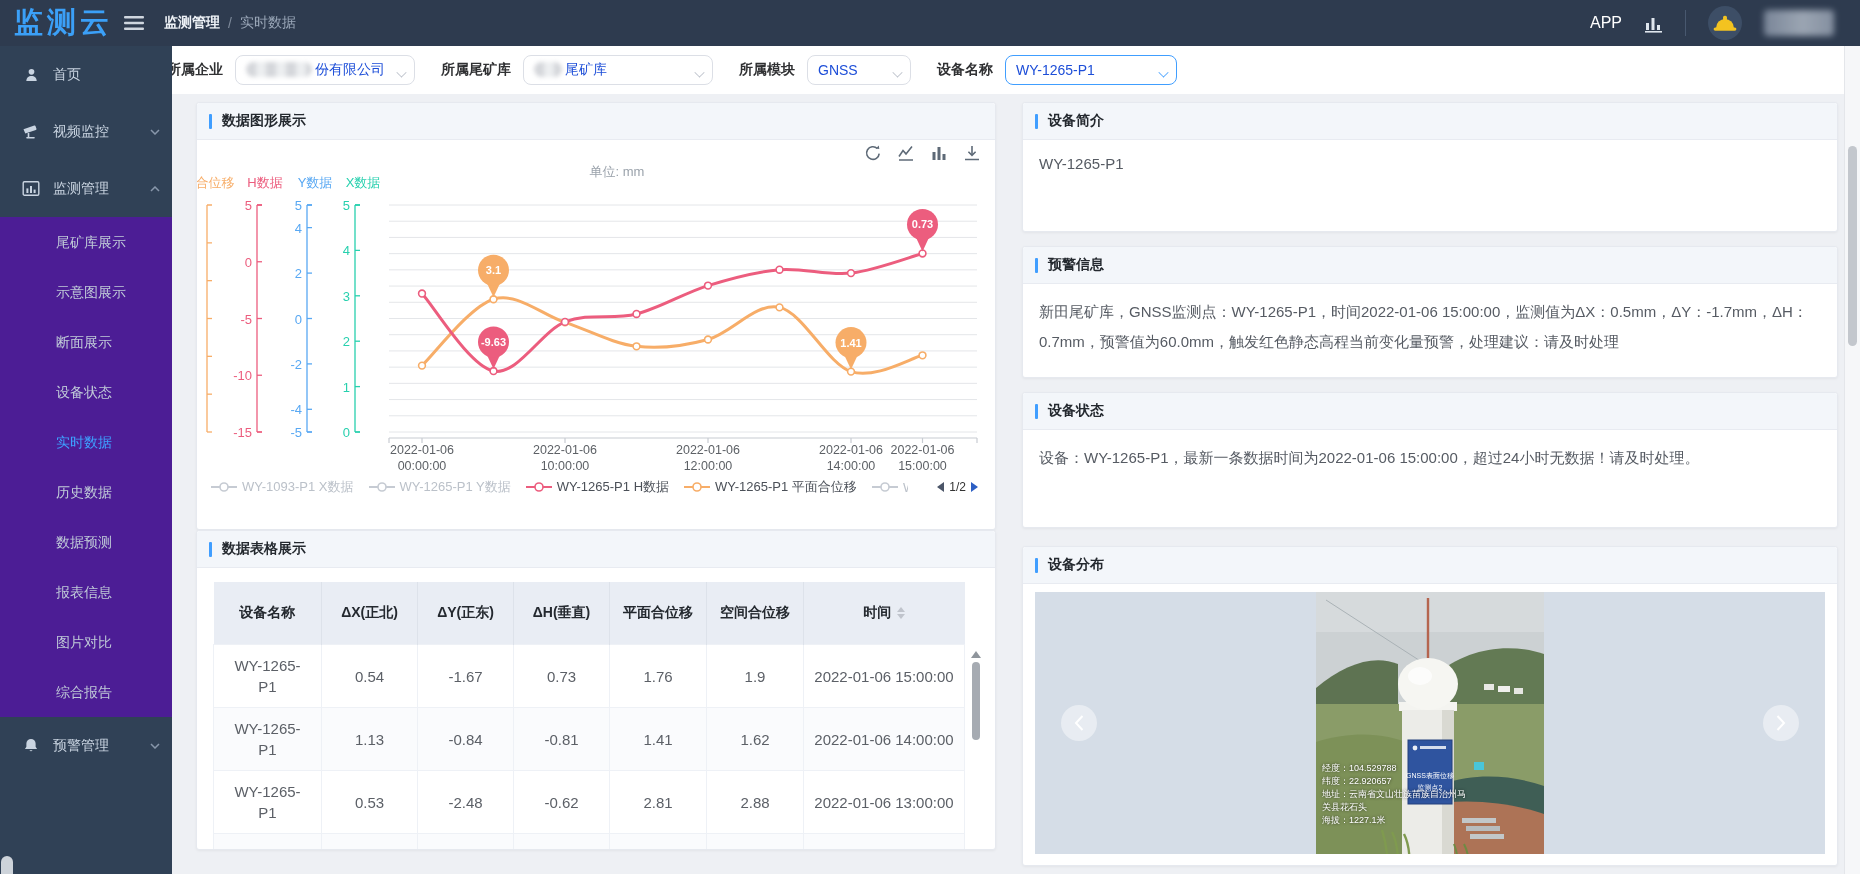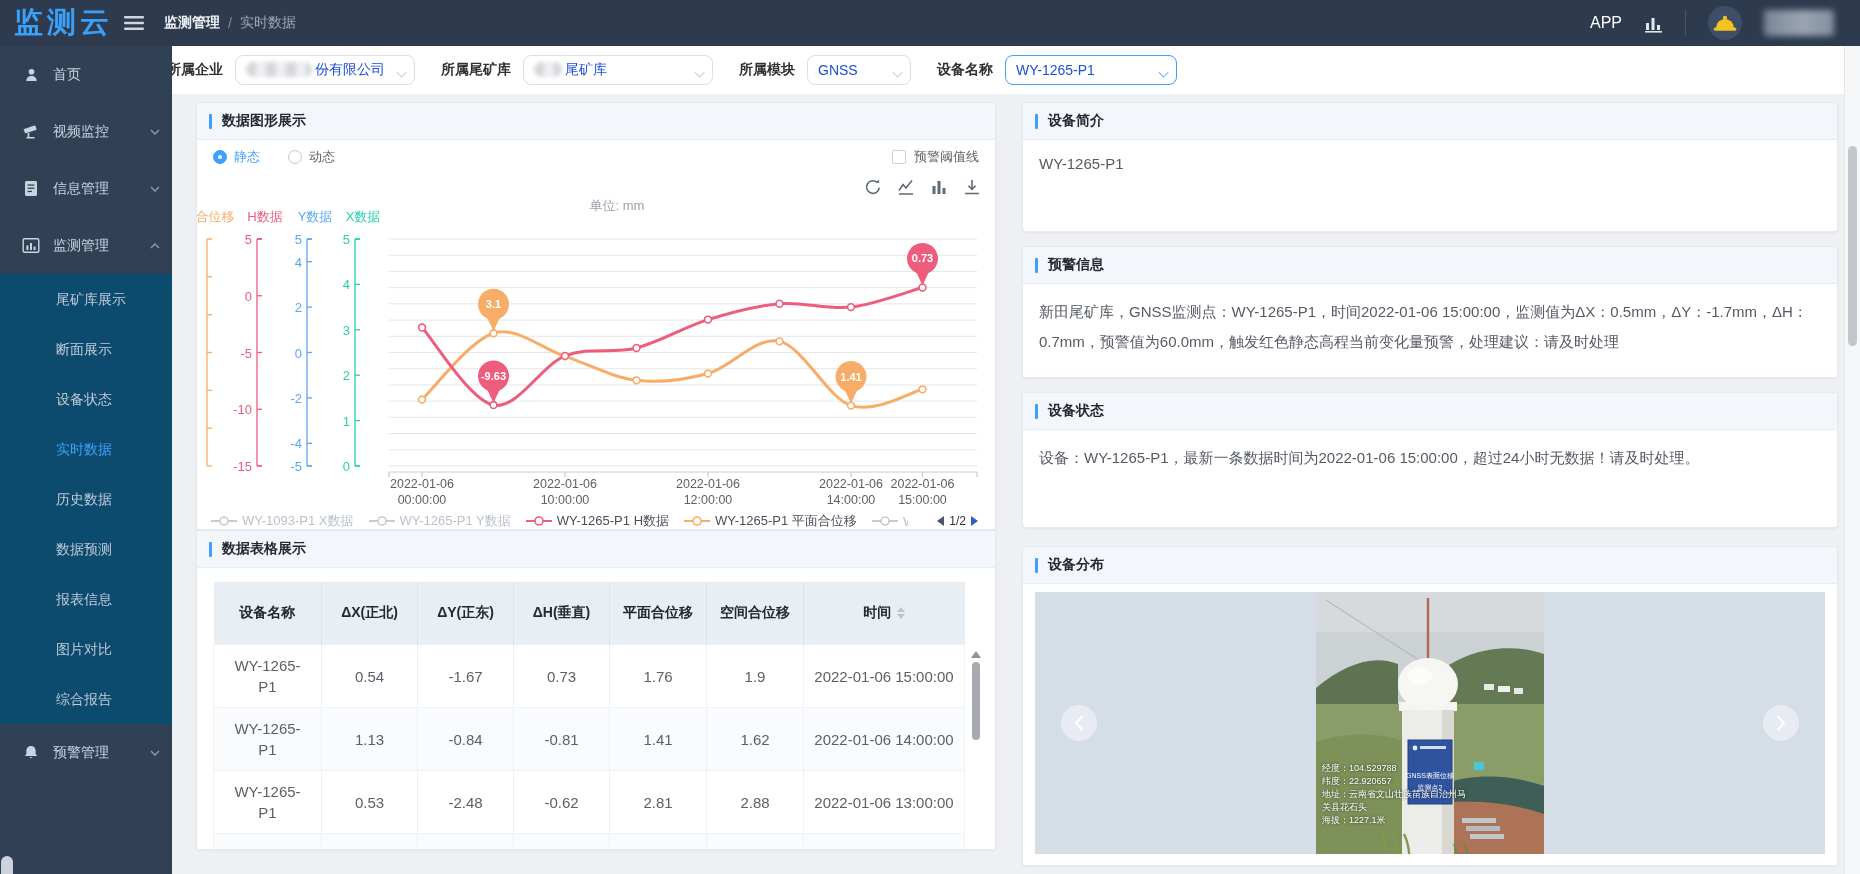--- a/index.html
+++ b/index.html
@@ -16,21 +16,21 @@
   .top-right{margin-left:auto;display:flex;align-items:center;gap:22px;margin-right:26px;}
   .app-label{color:#fff;font-size:16px;cursor:pointer;}
   .top-divider{width:1px;height:26px;background:#48586f;}
   .avatar{width:34px;height:34px;border-radius:50%;background:#3d4e66;display:flex;align-items:center;justify-content:center;cursor:pointer;}
   .user-blur{width:70px;height:26px;border-radius:4px;background:linear-gradient(90deg,#8d99ab,#b7c0cc 55%,#99a4b4);filter:blur(3px);opacity:.8;cursor:pointer;}
   
   #sidebar{position:absolute;top:46px;left:0;width:172px;bottom:0;background:#304156;z-index:8;}
   .side-item{height:57px;display:flex;align-items:center;padding-left:22px;color:#c9d4e1;font-size:14px;cursor:pointer;}
   .side-item .s-icon{width:18px;height:18px;margin-right:13px;display:flex;align-items:center;justify-content:center;}
   .side-item .chev{margin-left:auto;margin-right:12px;display:flex;}
-  #submenu{background:#0c4a6e;}
+  #submenu{background:#4c1d95;}
   .sub-item{height:50px;line-height:50px;padding-left:56px;font-size:14px;color:#c0cbd8;cursor:pointer;}
   .sub-item.active{color:#3ea1ff;}
   .side-nub{position:absolute;left:1px;top:810px;width:12px;height:40px;border-radius:7px;background:#dfe3e9;opacity:.9;}
   
   #main{position:absolute;left:152px;top:46px;right:15px;bottom:0;}
   .filterbar{height:48px;background:#fff;display:flex;padding-left:15px;}
   .fgroup{display:flex;align-items:center;margin-right:26px;}
   .flabel{font-weight:bold;font-size:14px;color:#303133;margin-right:12px;white-space:nowrap;}
   .select{position:relative;height:30px;border:1px solid #dcdfe6;border-radius:8px;background:#fff;display:flex;align-items:center;padding:0 26px 0 10px;font-size:14px;color:#1d4ed8;cursor:pointer;box-sizing:border-box;white-space:nowrap;}
   .select .chev{position:absolute;right:8px;top:12px;width:8px;height:8px;border-right:1.6px solid #b6bcc6;border-bottom:1.6px solid #b6bcc6;transform:rotate(45deg) scale(.8);}
@@ -169,56 +169,39 @@
     </span>
     <span>视频监控</span>
     <span class="chev">
       <svg width="10" height="6" viewBox="0 0 10 6">
           <path d="M1 1l4 4 4-4" stroke="#8897ab" fill="none" stroke-width="1.5"></path>
         </svg>
     </span>
   </div>
   <div class="side-item">
     <span class="s-icon">
-      <svg width="16" height="17" viewBox="0 0 16 17">
-          <rect x="2" y="1" width="12" height="15" rx="1.4" fill="#c9d4e1"></rect>
-          <g fill="#304156">
-            <rect x="4.6" y="4.4" width="6.8" height="1.3"></rect>
-            <rect x="4.6" y="7.6" width="6.8" height="1.3"></rect>
-            <rect x="4.6" y="10.8" width="4.4" height="1.3"></rect>
-          </g>
-        </svg>
-    </span>
-    <span>信息管理</span>
-    <span class="chev">
-      <svg width="10" height="6" viewBox="0 0 10 6">
-          <path d="M1 1l4 4 4-4" stroke="#8897ab" fill="none" stroke-width="1.5"></path>
-        </svg>
-    </span>
-  </div>
-  <div class="side-item">
-    <span class="s-icon">
       <svg width="18" height="17" viewBox="0 0 18 17">
           <rect x="1.2" y="1.8" width="15.6" height="13.4" rx="1.2" fill="none" stroke="#c9d4e1" stroke-width="1.4"></rect>
           <g fill="#c9d4e1">
             <rect x="4.4" y="8.4" width="2" height="4.6"></rect>
             <rect x="8" y="6" width="2" height="7"></rect>
             <rect x="11.6" y="9.6" width="2" height="3.4"></rect>
           </g>
         </svg>
     </span>
     <span>监测管理</span>
     <span class="chev">
       <svg width="10" height="6" viewBox="0 0 10 6">
           <path d="M1 5l4-4 4 4" stroke="#8897ab" fill="none" stroke-width="1.5"></path>
         </svg>
     </span>
   </div>
   <nav id="submenu">
       <div class="sub-item">尾矿库展示</div>
+      <div class="sub-item">示意图展示</div>
       <div class="sub-item">断面展示</div>
       <div class="sub-item">设备状态</div>
       <div class="sub-item active">实时数据</div>
       <div class="sub-item">历史数据</div>
       <div class="sub-item">数据预测</div>
       <div class="sub-item">报表信息</div>
       <div class="sub-item">图片对比</div>
       <div class="sub-item">综合报告</div>
     </nav>
   <div class="side-item">
@@ -274,34 +257,20 @@
   </div>
 
   <div class="content">
 
     <div class="col-left">
 
       <section class="card" id="chart-card">
         <div class="panel-head">
           <span class="accent"></span>
           <span class="panel-title">数据图形展示</span>
-        </div>
-        <div class="chart-controls">
-          <span class="radio-opt sel-label">
-            <span class="radio checked"></span>
-            <span>静态</span>
-          </span>
-          <span class="radio-opt">
-            <span class="radio"></span>
-            <span>动态</span>
-          </span>
-          <span class="checkbox-wrap">
-            <span class="checkbox"></span>
-            <span>预警阈值线</span>
-          </span>
         </div>
         <div class="chart-wrap">
           <div class="chart-toolbar">
             <span class="tool-ic">
               <svg width="18" height="18" viewBox="0 0 18 18" fill="none" stroke="#5e6a77" stroke-width="1.6">
                   <path d="M15.2 9.6a6.3 6.3 0 1 1-1.9-5.1"></path>
                   <path d="M14.8 1.6l.5 3.4-3.4-.4" fill="#5e6a77" stroke="none"></path>
                 </svg>
             </span>
             <span class="tool-ic">

